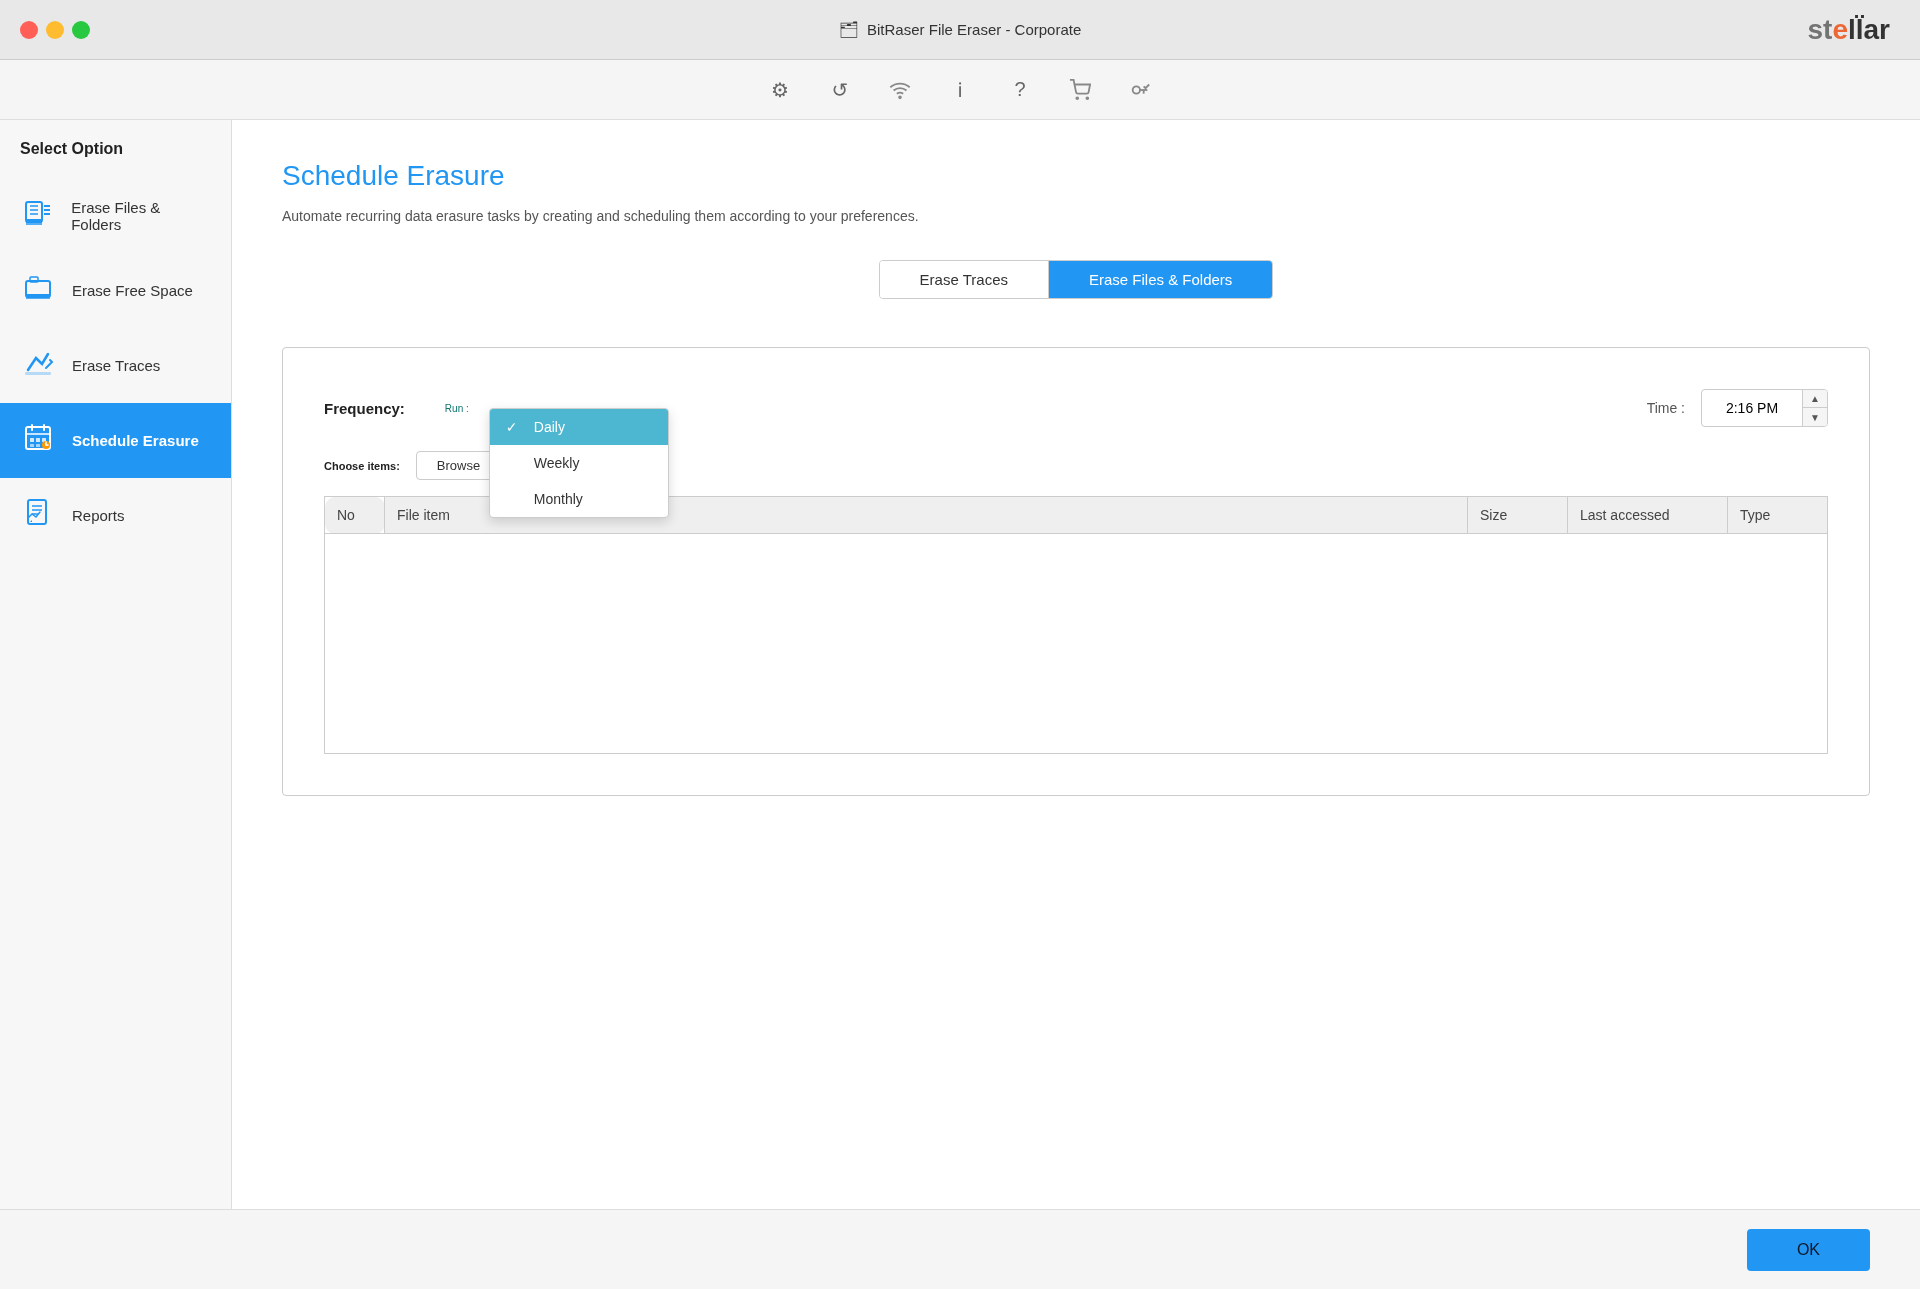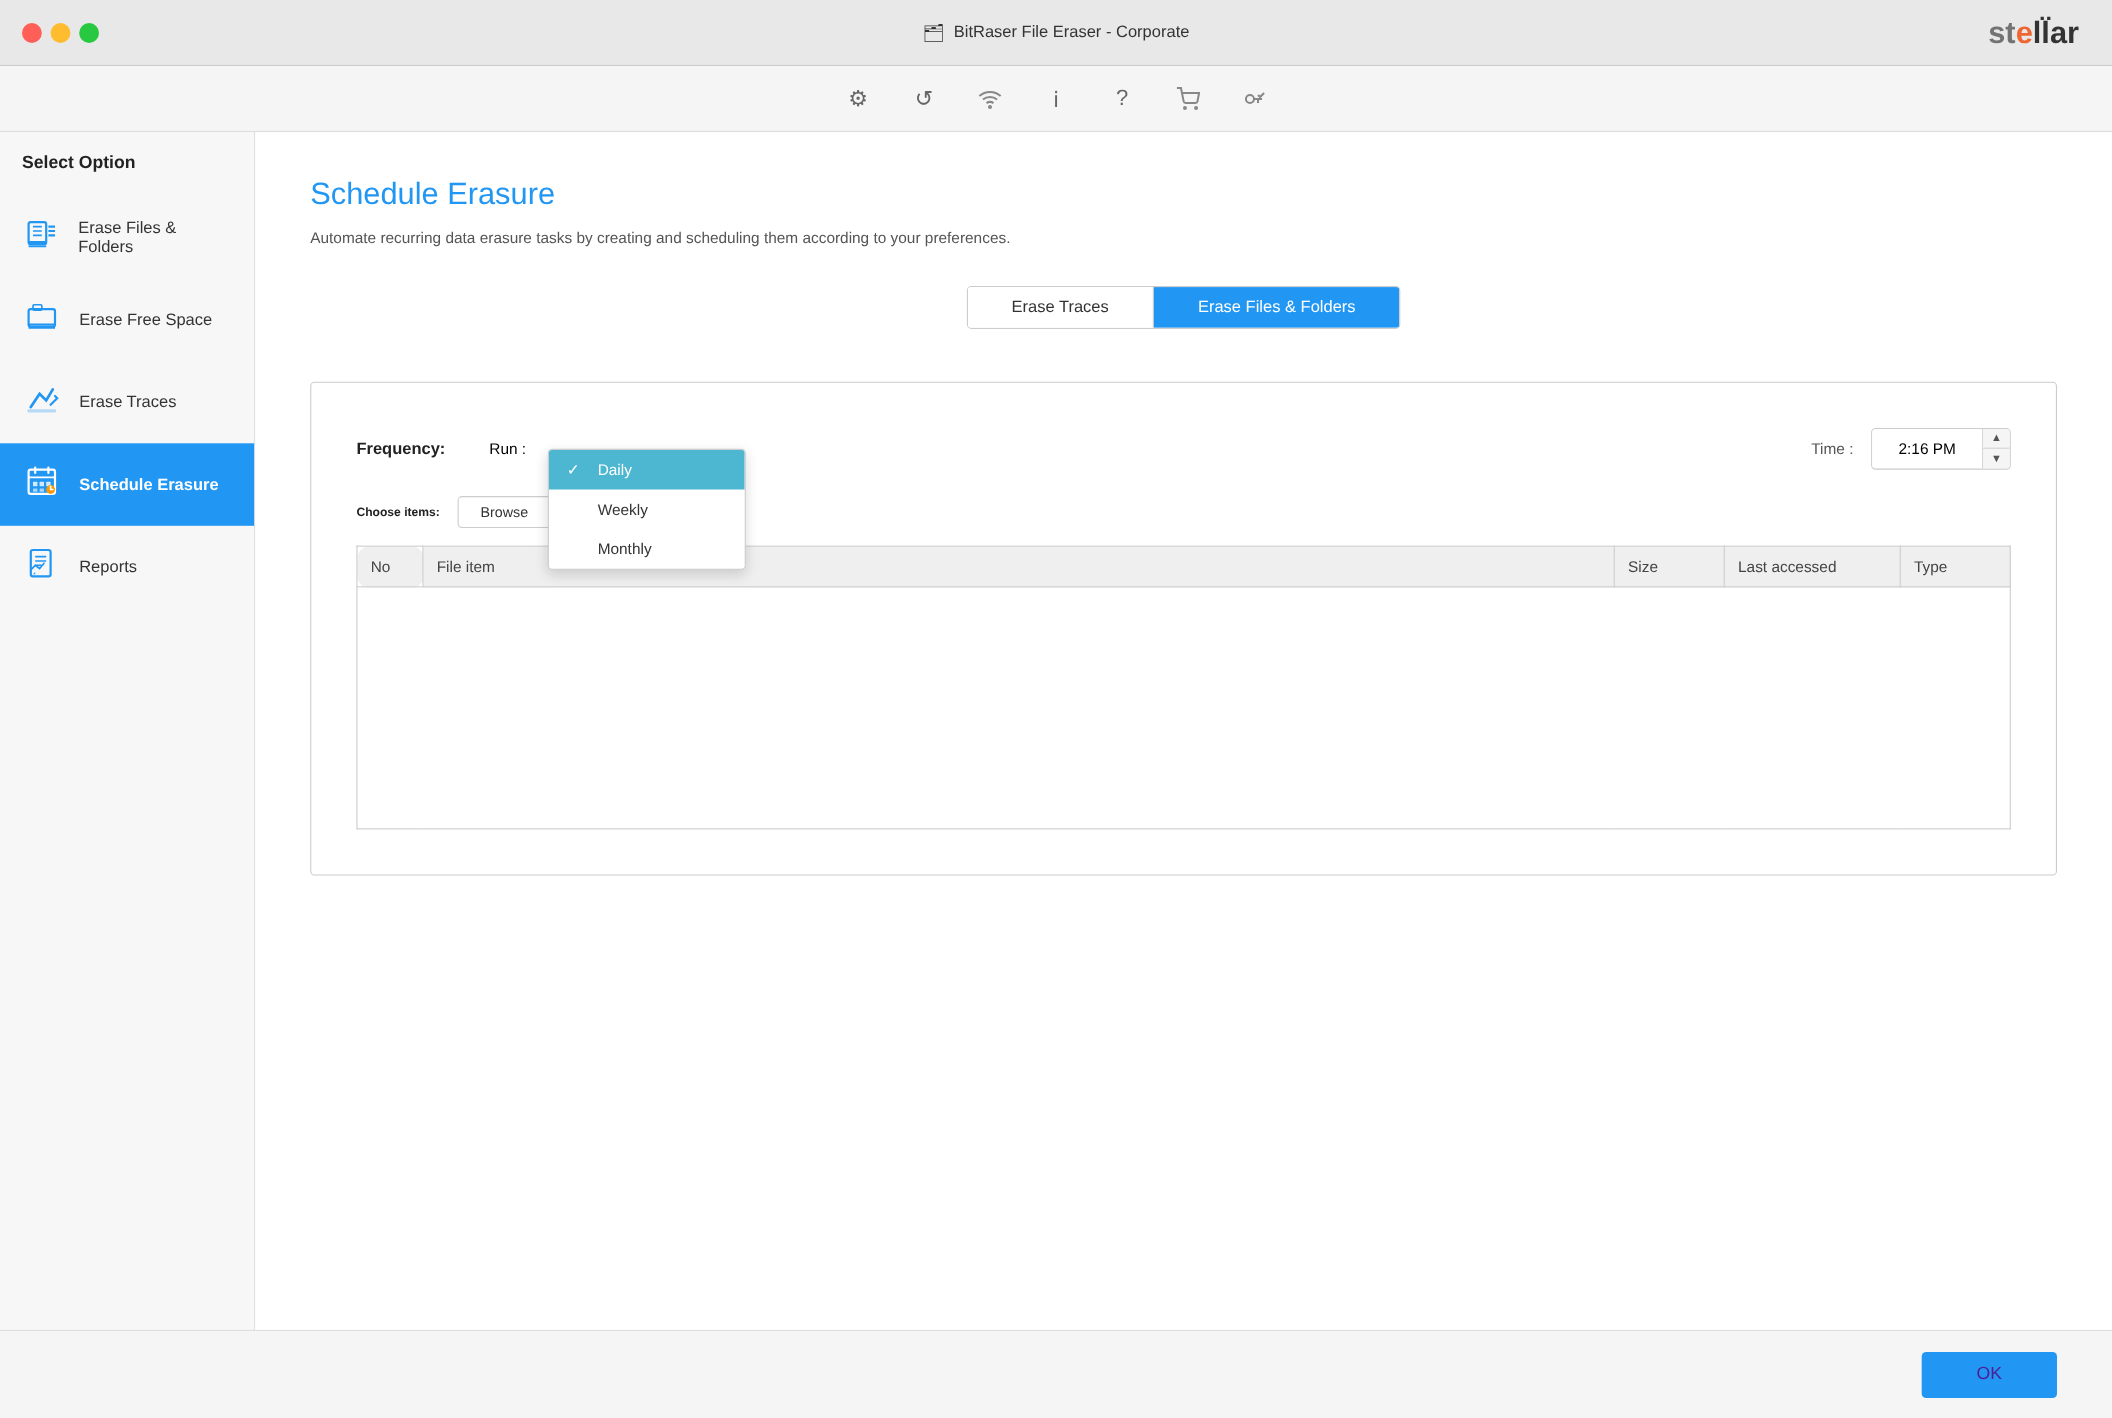--- a/index.html
+++ b/index.html
@@ -192,22 +192,22 @@
       align-items: center;
       gap: 20px;
       margin-bottom: 24px;
     }
     .frequency-label {
       font-size: 15px;
       font-weight: 600;
       color: #222;
     }
     .run-label {
-      font-size: 14px;
-      color: #000000;
+      font-size: 10px;
+      color: #0f766e;
       margin-left: 20px;
     }
 
     
     .dropdown-wrapper {
       position: relative;
       display: inline-block;
     }
     .dropdown-menu {
       position: absolute;
@@ -335,21 +335,21 @@
       height: 80px;
       background: #f5f5f5;
       border-top: 1px solid #ddd;
       display: flex;
       align-items: center;
       justify-content: flex-end;
       padding: 0 50px;
     }
     .ok-btn {
       background: #2196f3;
-      color: #4c1d95;
+      color: #0f172a;
       border: none;
       border-radius: 4px;
       padding: 12px 50px;
       font-size: 16px;
       cursor: pointer;
       font-weight: 500;
     }
   </style>
 </head>
 <body>

